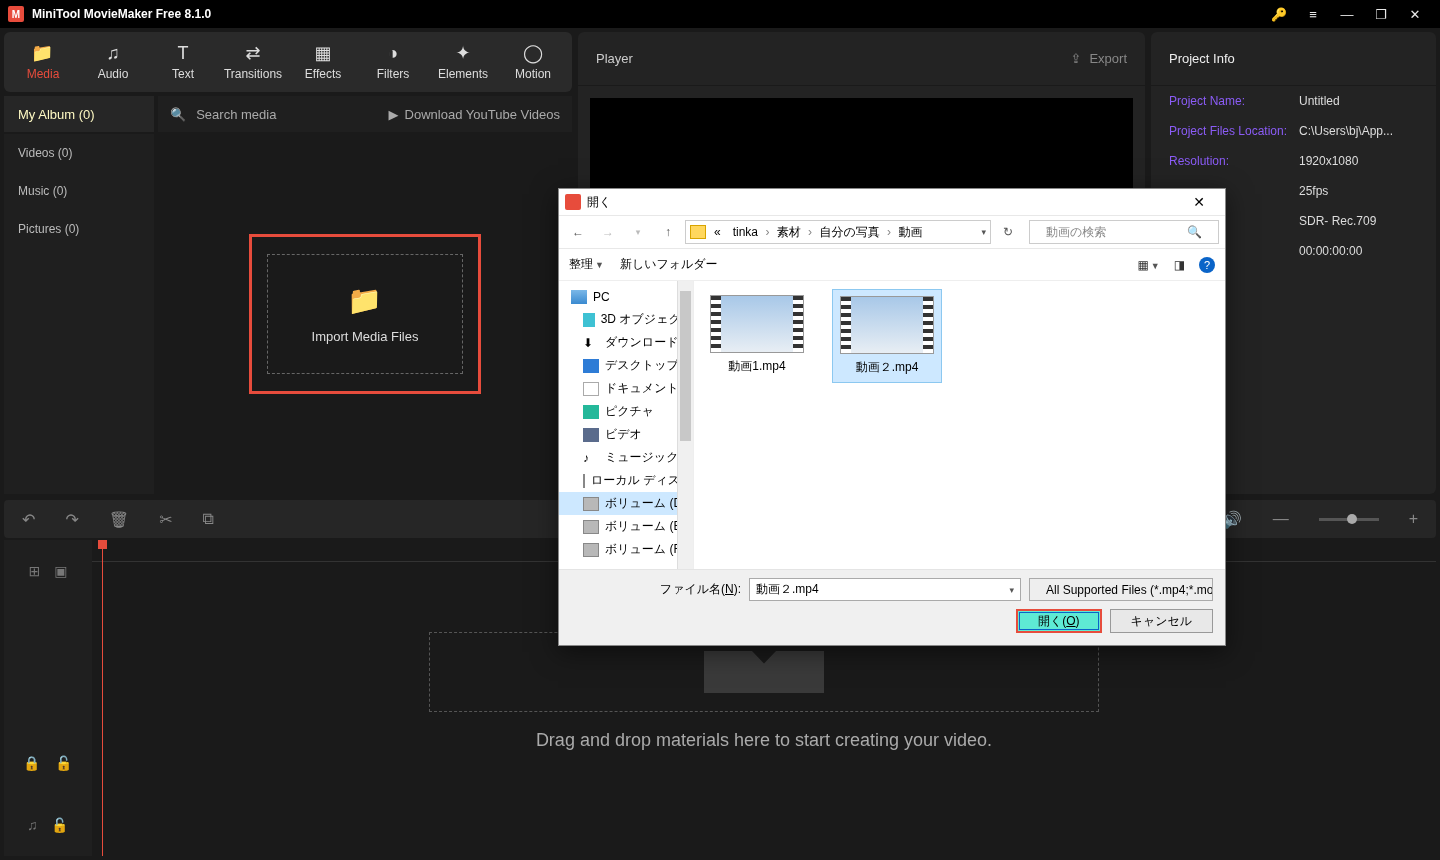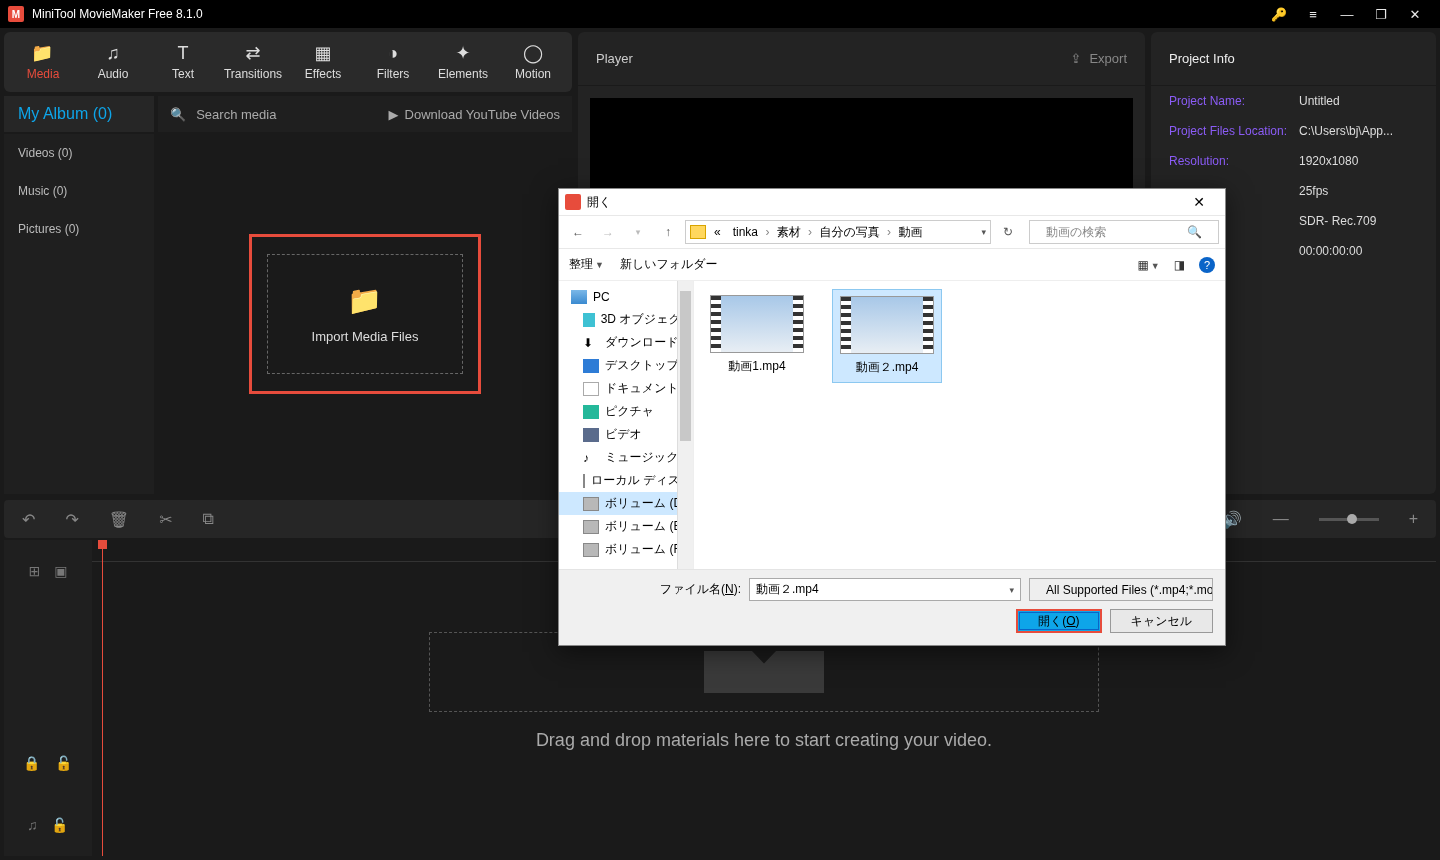--- a/index.html
+++ b/index.html
@@ -1,30 +1,30 @@
 <!DOCTYPE html>
 <html><head>
 <meta charset="utf-8">
 <style>
 *{margin:0;padding:0;box-sizing:border-box;font-family:"Segoe UI",Arial,sans-serif}
 body{background:#1a1a1a;color:#ccc;width:1440px;height:860px;overflow:hidden;position:relative;font-size:13px}
 .titlebar{height:28px;background:#000;display:flex;align-items:center;padding:0 8px;color:#fff}
 .titlebar .logo{width:16px;height:16px;background:#e74c3c;border-radius:2px;margin-right:8px;display:flex;align-items:center;justify-content:center;color:#fff;font-size:10px;font-weight:bold}
-.titlebar .title{font-size:12px;font-weight:400}
+.titlebar .title{font-size:12px;font-weight:700}
 .titlebar .spacer{flex:1}
 .titlebar .winbtn{width:34px;height:28px;display:flex;align-items:center;justify-content:center;cursor:pointer;color:#e8e8e8}
 .titlebar .key{color:#f0b800}
 .content{display:flex;height:500px;padding:4px;gap:6px}
 .left-pane{width:568px;display:flex;flex-direction:column}
 .tab-strip{height:60px;background:#2a2a2a;border-radius:6px;display:flex;padding:0 4px}
 .tab{width:72px;display:flex;flex-direction:column;align-items:center;justify-content:center;gap:4px;cursor:pointer;color:#ddd;font-size:12px}
 .tab.active{color:#e74c3c}
 .tab .ticon{height:20px;display:flex;align-items:center;font-size:18px}
 .album-row{display:flex;margin-top:4px;height:36px}
-.album-side{width:150px;background:#262626;display:flex;align-items:center;padding-left:14px;font-size:16px;color:#0ea5e9}
+.album-side{width:150px;background:#262626;display:flex;align-items:center;padding-left:14px;font-size:13px;color:#fef9c3}
 .album-main{flex:1;background:#1f1f1f;margin-left:4px;display:flex;align-items:center;padding:0 12px;gap:10px;color:#aaa}
 .album-main .dl{margin-left:auto;display:flex;align-items:center;gap:6px}
 .media-row{display:flex;flex:1;margin-top:2px}
 .media-side{width:150px;background:#1f1f1f;display:flex;flex-direction:column}
 .media-side .mitem{height:38px;display:flex;align-items:center;padding-left:14px;color:#bbb;font-size:12px;cursor:pointer}
 .media-main{flex:1;background:#1a1a1a;margin-left:4px;display:flex;align-items:center;justify-content:center}
 .import-box{width:232px;height:160px;border:3px solid #e74c3c;display:flex;align-items:center;justify-content:center}
 .import-inner{width:196px;height:120px;border:1px dashed #666;display:flex;flex-direction:column;align-items:center;justify-content:center;gap:12px;color:#ddd}
 .folder-icon{font-size:28px;color:#ddd}
 .player-pane{flex:1;background:#232323;border-radius:6px;display:flex;flex-direction:column}
@@ -89,21 +89,21 @@
 .fthumb::before{left:0}.fthumb::after{right:0}
 .dlg-bottom{padding:8px 12px 12px;display:flex;flex-direction:column;gap:8px;background:#f0f0f0;border-top:1px solid #e4e4e4}
 .frow{display:flex;align-items:center;gap:8px}
 .frow .flab{width:170px;text-align:right}
 .frow .flab u{text-decoration:underline}
 .fcombo{flex:1;height:23px;border:1px solid #aaa;background:#fff;display:flex;align-items:center;padding:0 6px}
 .fcombo .carr{margin-left:auto;font-size:9px;color:#555}
 .ftype{width:184px;height:23px;border:1px solid #aaa;background:#eee;display:flex;align-items:center;padding:0 16px;white-space:nowrap;overflow:hidden}
 .fbtns{display:flex;justify-content:flex-end;gap:8px}
 .fbtn{height:24px;padding:0 20px;border:1px solid #999;background:#e8e8e8;display:flex;align-items:center;cursor:pointer}
-.fbtn.primary{border:2px solid #e74c3c;background:#0ea5e9;outline:1px solid #0a64c8;outline-offset:-4px}
+.fbtn.primary{border:2px solid #e74c3c;background:#5eead4;outline:1px solid #0a64c8;outline-offset:-4px}
 .root{display:flex;flex-direction:column;height:860px}
 </style>
 </head>
 <body>
 
 <div class="root">
 <div class="titlebar">
   <div class="logo">M</div>
   <div class="title">MiniTool MovieMaker Free 8.1.0</div>
   <div class="spacer"></div>

